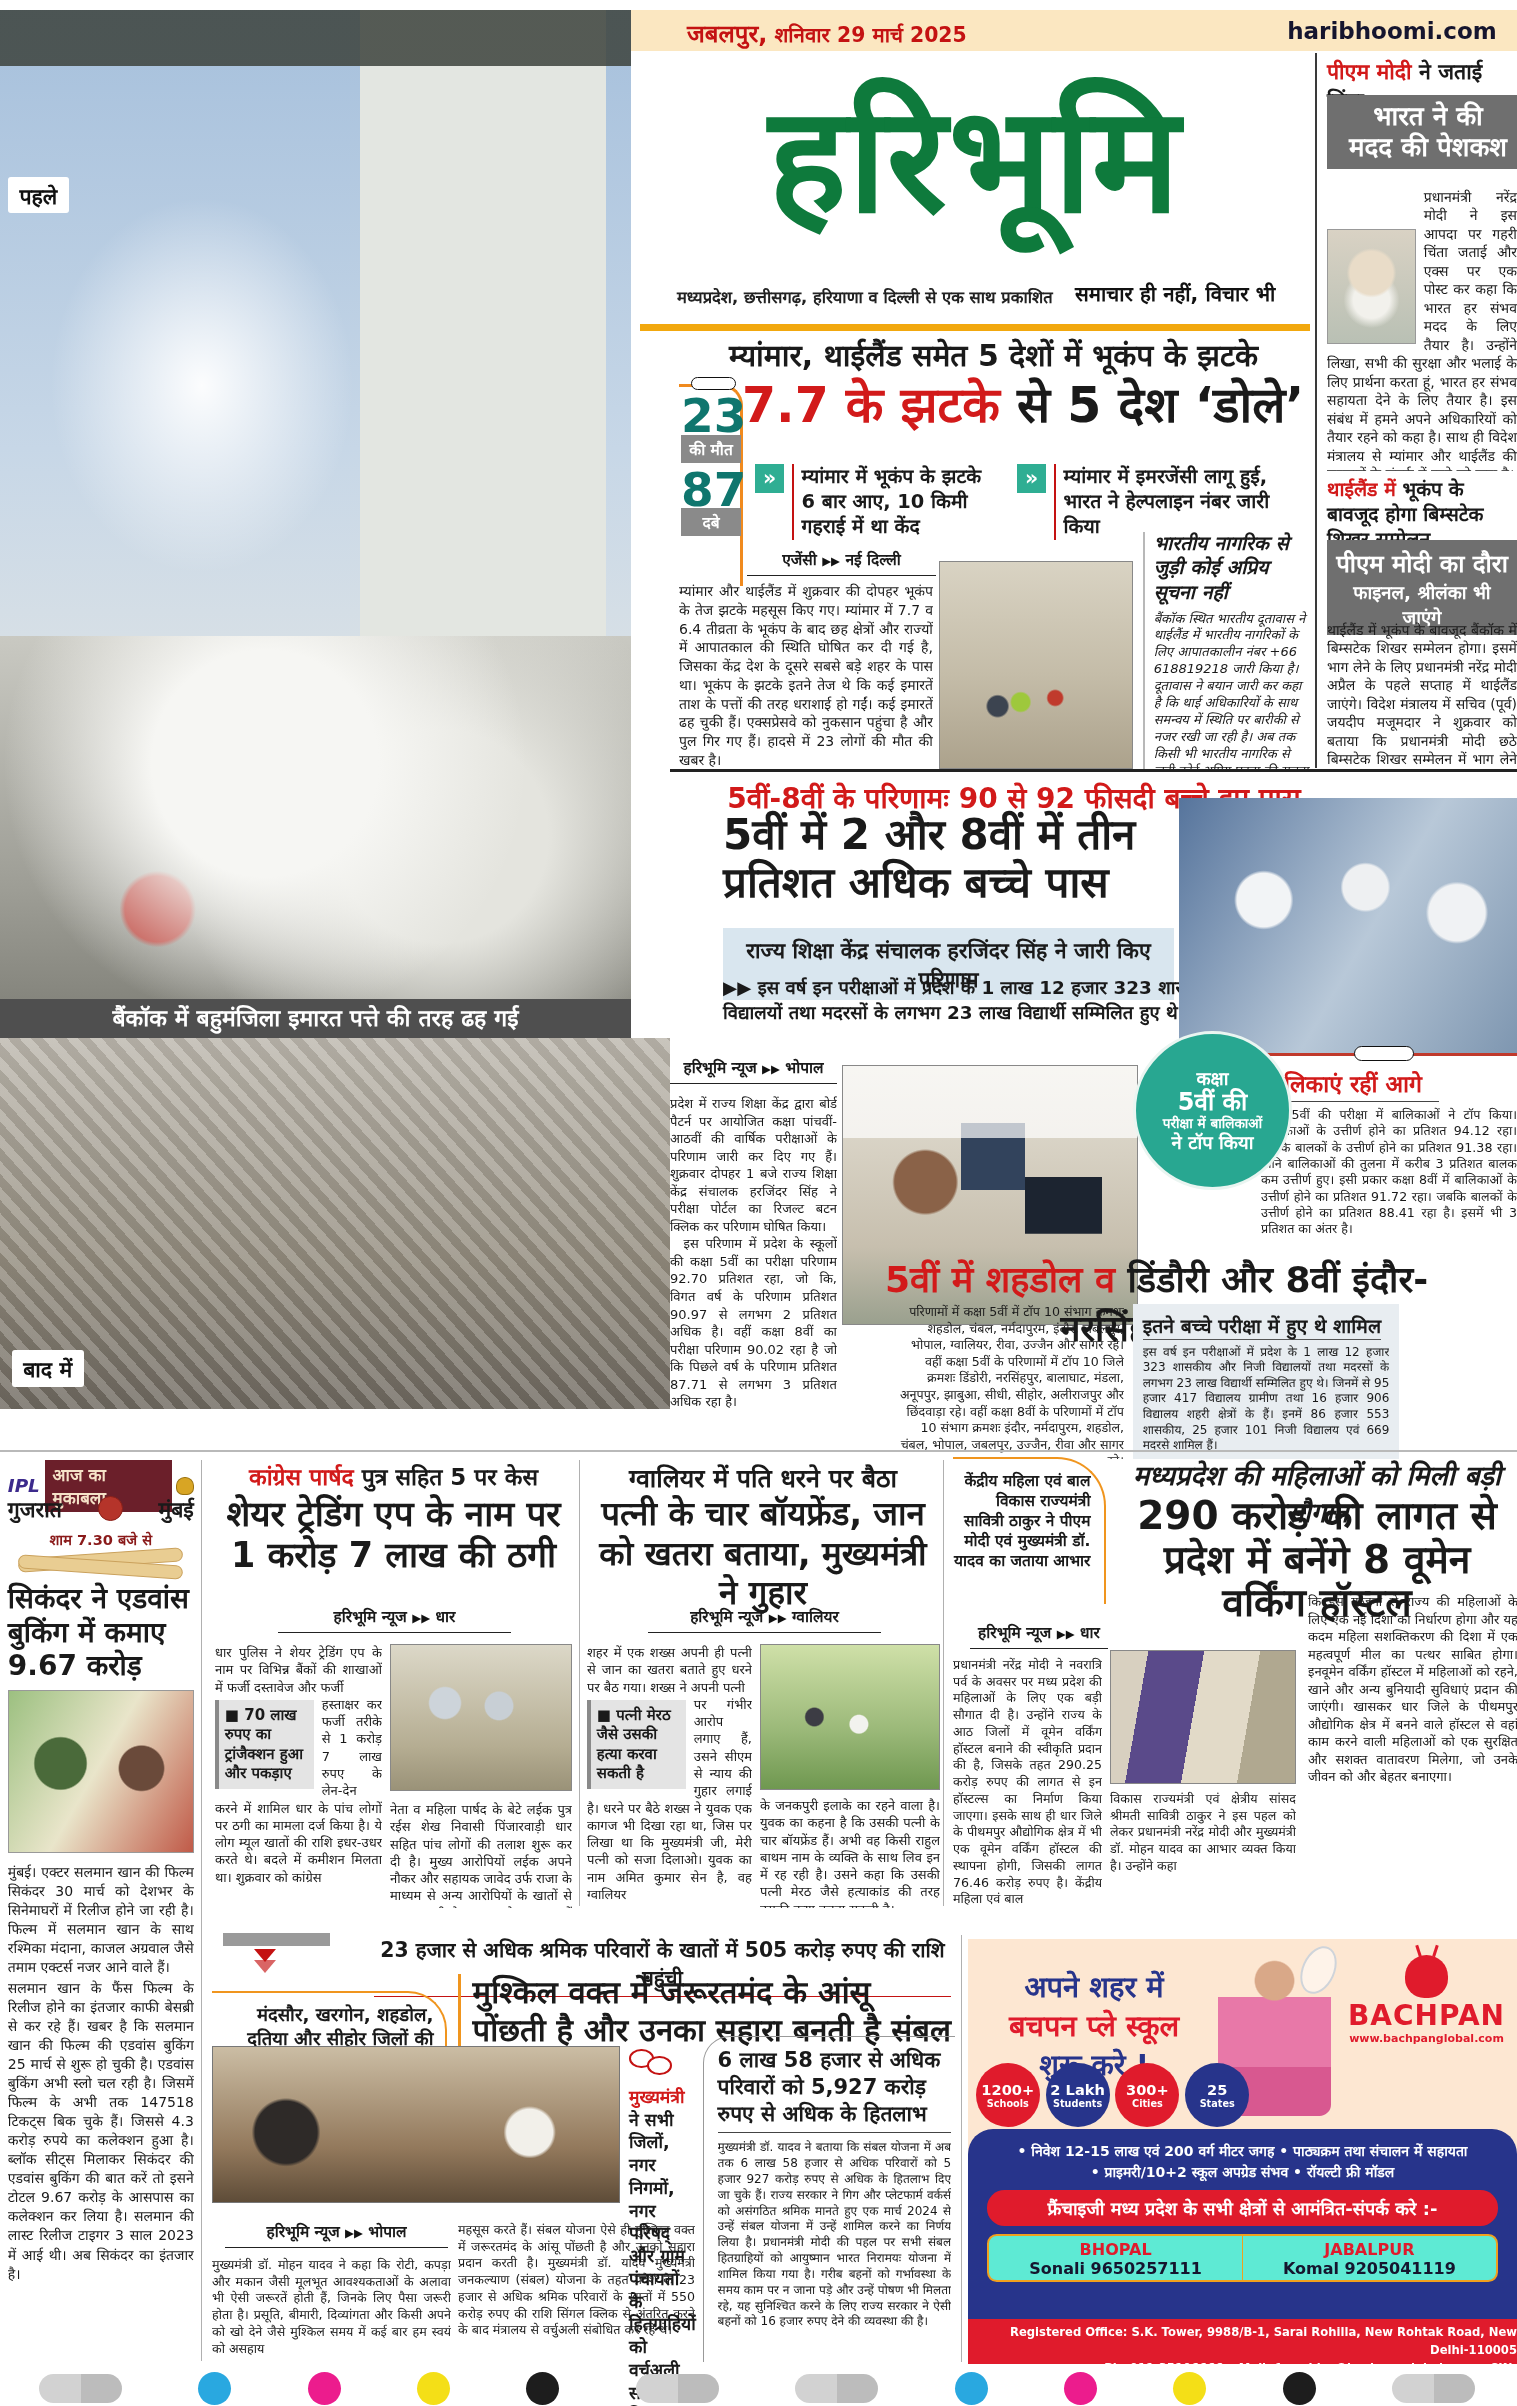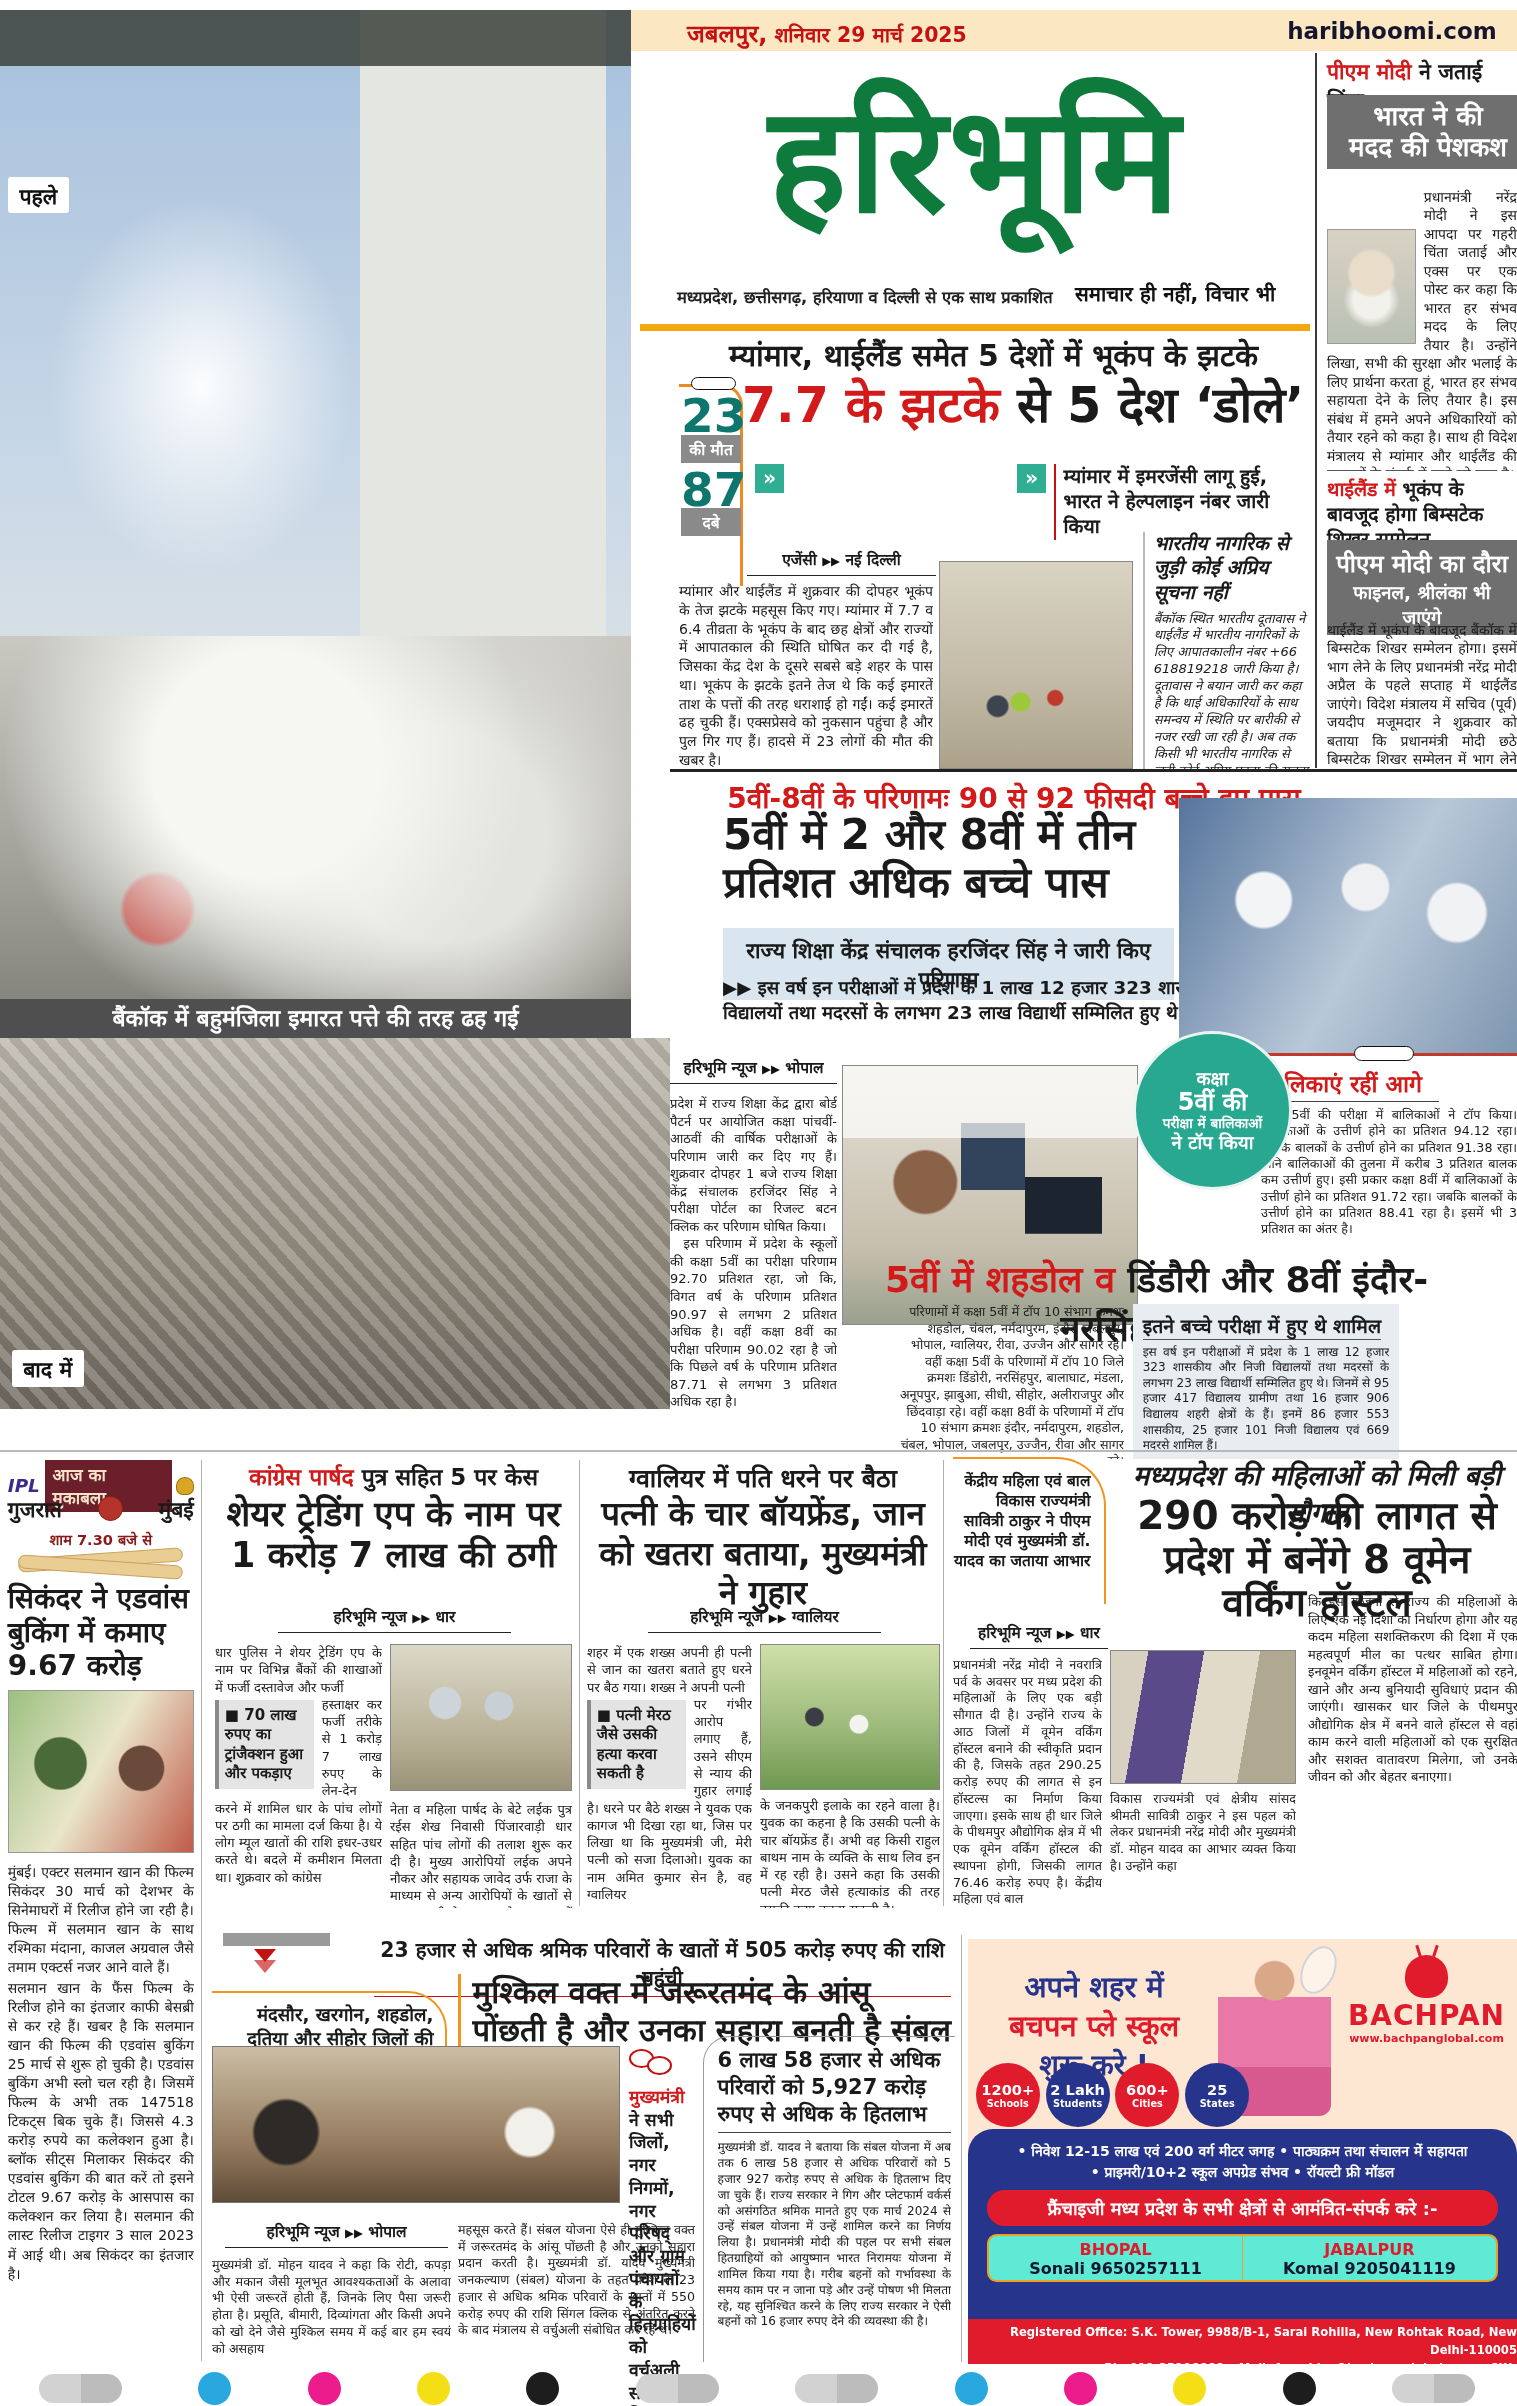--- a/index.html
+++ b/index.html
@@ -293,20 +293,21 @@
     <span class="red">7.7 के झटके</span><span> से 5 देश ‘डोले’</span>
   </div>
   <div class="abs q-bracket"></div>
   <div class="abs q-pill"></div>
   <div class="abs q-num" style="top:392px;">23</div>
   <div class="abs q-lab" style="top:435px;">की मौत</div>
   <div class="abs q-num" style="top:466px;">87</div>
   <div class="abs q-lab" style="top:508px;">दबे</div>
   <div class="abs qb" style="left:755px; width:245px;">
     <span class="chev">»</span>
+    <span class="txt">म्यांमार में भूकंप के झटके 6 बार आए, 10 किमी गहराई में था केंद</span>
   </div>
   <div class="abs qb" style="left:1017px; width:291px;">
     <span class="chev">»</span>
     <span class="txt">म्यांमार में इमरजेंसी लागू हुई, भारत ने हेल्पलाइन नंबर जारी किया</span>
   </div>
   <div class="abs byline q-byline">
     <span>एजेंसी</span>
     <span class="arr">▶▶</span>
     <span>नई दिल्ली</span>
   </div>
@@ -476,21 +477,21 @@
     <div class="badges">
       <div class="badge">
         <span class="n">1200+</span>
         <span class="s">Schools</span>
       </div>
       <div class="badge">
         <span class="n">2 Lakh</span>
         <span class="s">Students</span>
       </div>
       <div class="badge">
-        <span class="n">600+</span>
+        <span class="n">300+</span>
         <span class="s">Cities</span>
       </div>
       <div class="badge">
         <span class="n">25</span>
         <span class="s">States</span>
       </div>
     </div>
     <div class="bluepanel">
       <div class="feat">• निवेश 12-15 लाख एवं 200 वर्ग मीटर जगह  • पाठ्यक्रम तथा संचालन में सहायता</div>
       <div class="feat">• प्राइमरी/10+2 स्कूल अपग्रेड संभव  • रॉयल्टी फ्री मॉडल</div>

